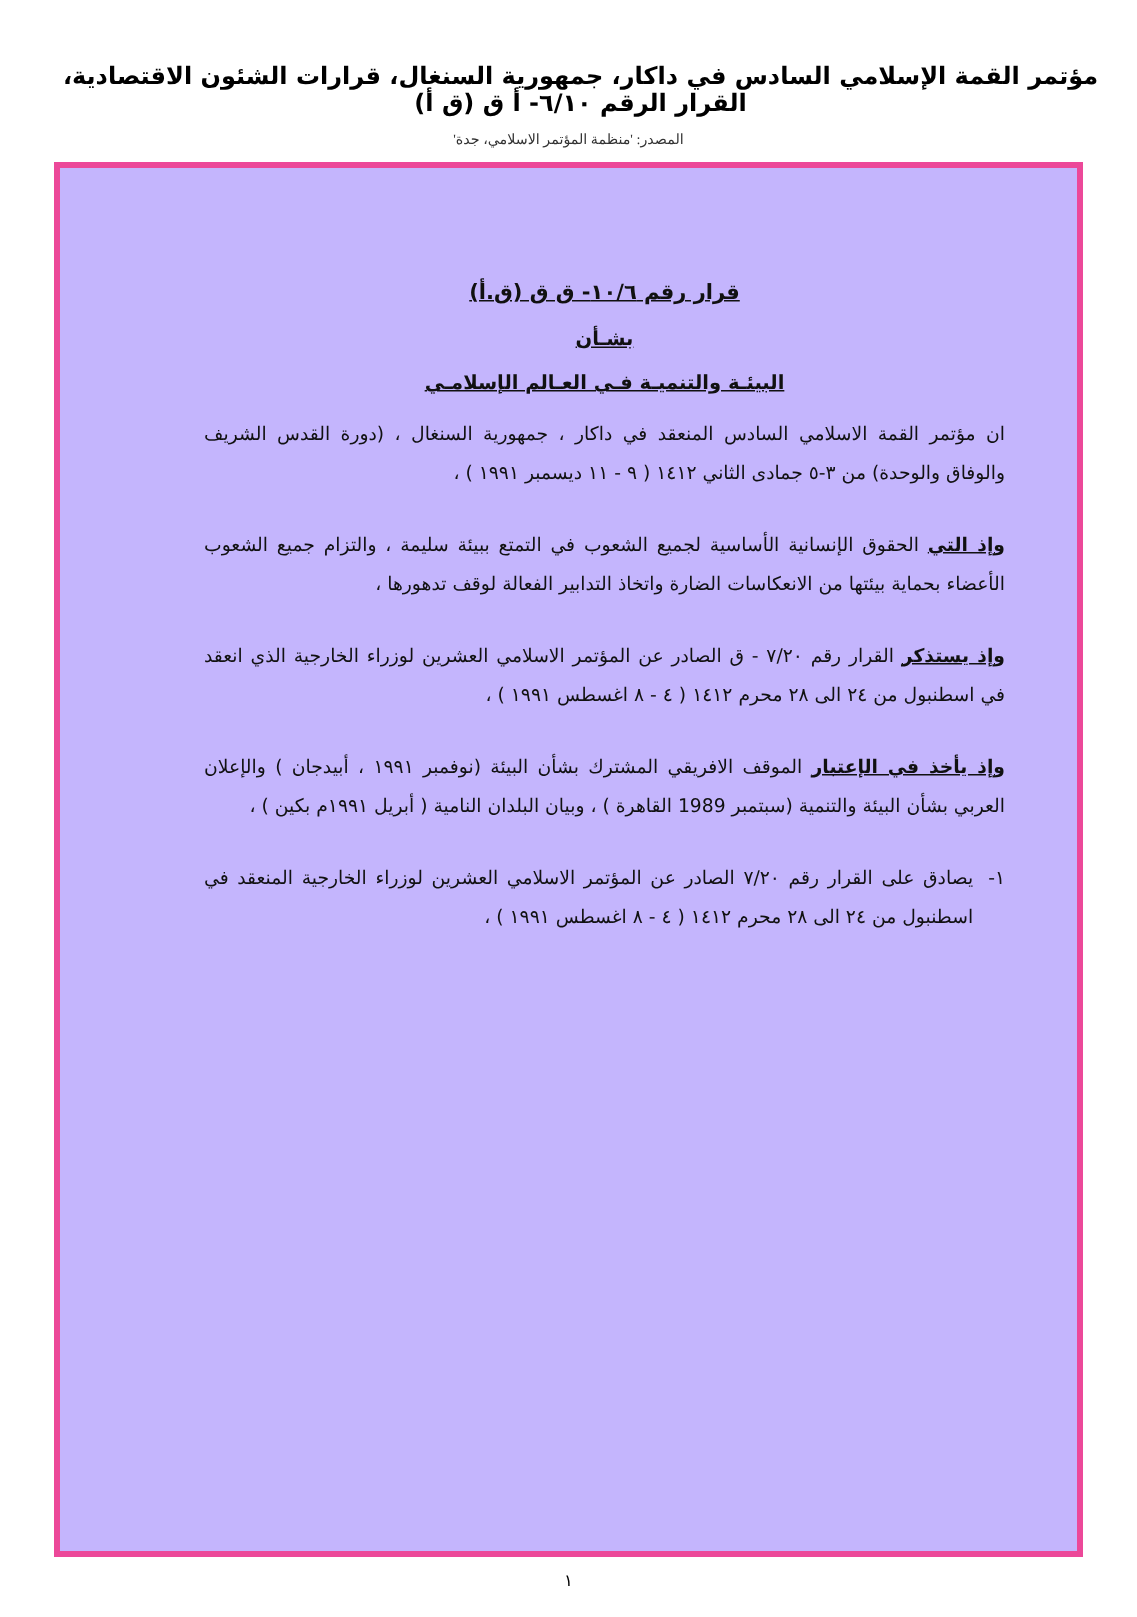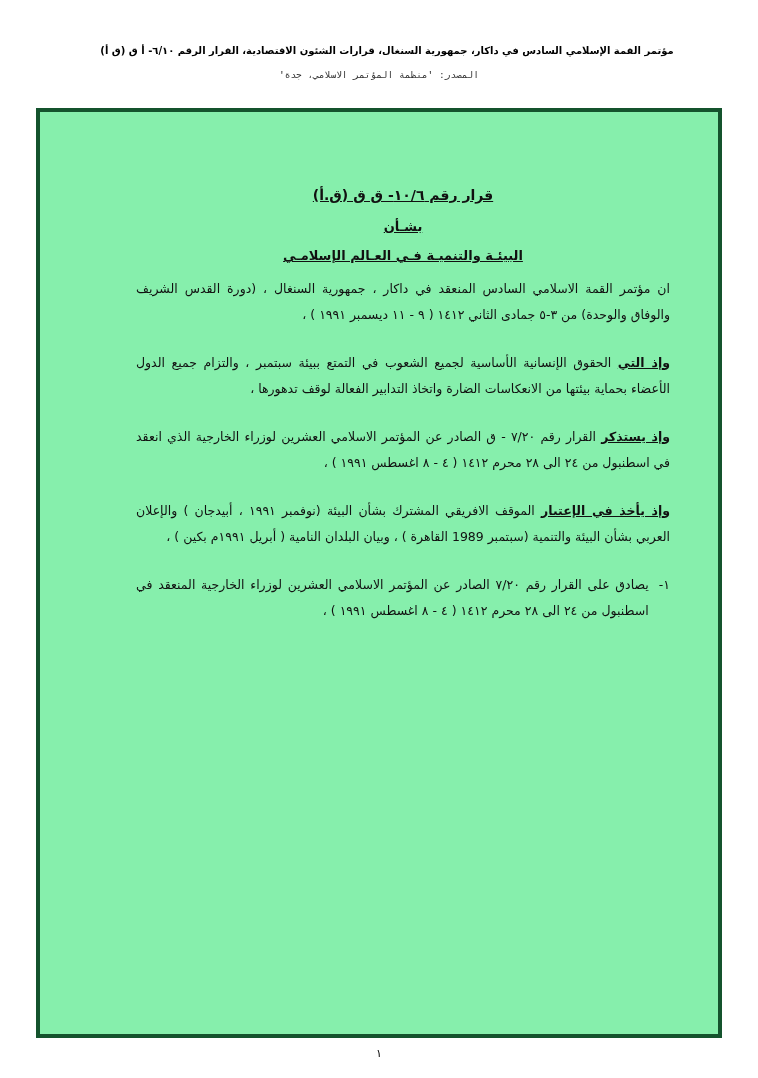--- a/index.html
+++ b/index.html
@@ -24,45 +24,45 @@
   }
 
   
   .header {
     text-align: center;
     padding-top: 42px;
   }
   .header-line1 {
     font-family: "DejaVu Sans", sans-serif;
     font-weight: bold;
-    font-size: 10px;
+    font-size: 16px;
     color: #000;
     letter-spacing: 0px;
     line-height: 18px;
     direction: rtl;
     margin-left: 16px;
   }
   .header-line2 {
-    font-family: Liberation Mono, monospace;
+    font-family: Liberation Serif, serif;
     font-size: 9.5px;
     color: #333;
     margin-top: 9px;
     direction: rtl;
   }
 
   
   .frame {
     position: absolute;
     top: 108px;
     right: 36px;
     left: 36px;
     height: 930px;
-    border: 4px solid #14532d;
+    border: 4px solid #ec4899;
     box-sizing: border-box;
-    background: #86efac;
+    background: #c4b5fd;
   }
 
   .content {
     position: absolute;
     top: 75px;
     right: 48px;
     left: 96px;
     direction: rtl;
     text-align: justify;
   }
@@ -155,21 +155,21 @@
       <div class="doc-sub2">البيئـة والتنميـة فـي العـالم الإسلامـي</div>
 
       <p class="para">
         <span class="lead"></span>
         <span>ان مؤتمر القمة الاسلامي السادس المنعقد في داكار ، جمهورية السنغال ، (دورة القدس الشريف والوفاق والوحدة) من ٣-٥ جمادى الثاني ١٤١٢ ( ٩ - ١١ ديسمبر ١٩٩١ ) ،</span>
       </p>
 
 
       <p class="para">
         <span class="lead">وإذ التي</span>
-        <span>الحقوق الإنسانية الأساسية لجميع الشعوب في التمتع ببيئة سبتمبر ، والتزام جميع الدول الأعضاء بحماية بيئتها من الانعكاسات الضارة واتخاذ التدابير الفعالة لوقف تدهورها ،</span>
+        <span>الحقوق الإنسانية الأساسية لجميع الشعوب في التمتع ببيئة سليمة ، والتزام جميع الشعوب الأعضاء بحماية بيئتها من الانعكاسات الضارة واتخاذ التدابير الفعالة لوقف تدهورها ،</span>
       </p>
 
       <p class="para">
         <span class="lead">وإذ يستذكر</span>
         <span>القرار رقم ٧/٢٠ - ق الصادر عن المؤتمر الاسلامي العشرين لوزراء الخارجية الذي انعقد في اسطنبول من ٢٤ الى ٢٨ محرم ١٤١٢ ( ٤ - ٨ اغسطس ١٩٩١ ) ،</span>
       </p>
 
 
       <p class="para">
         <span class="lead">وإذ يأخذ في الإعتبار</span>

